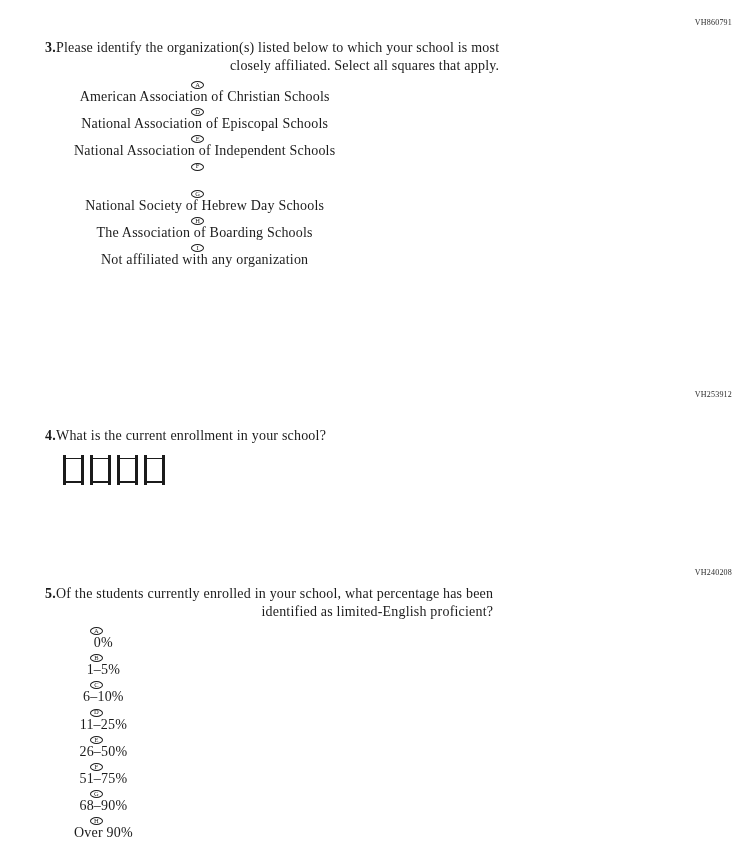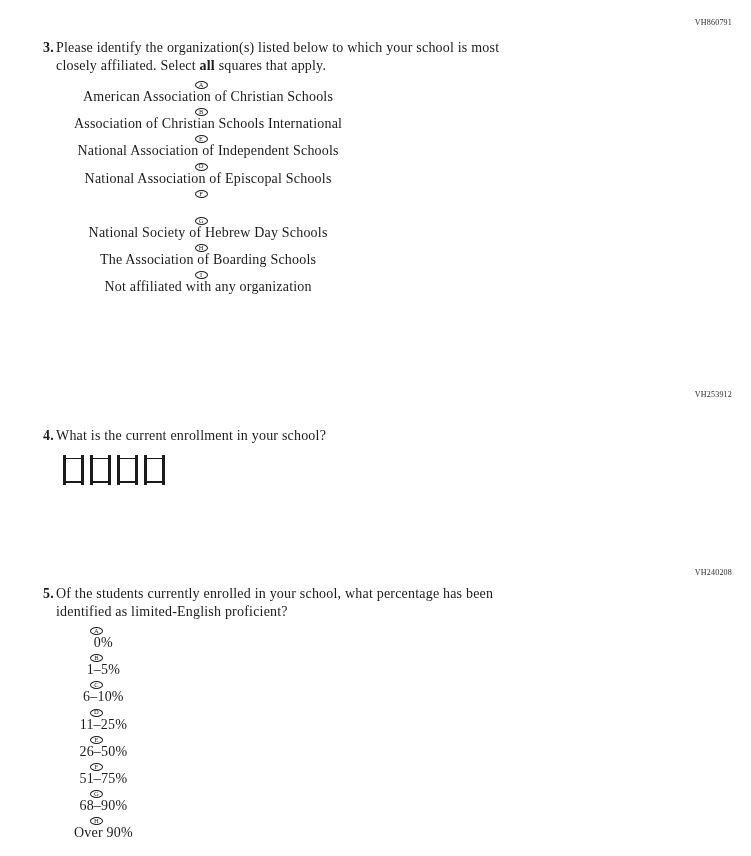--- a/index.html
+++ b/index.html
@@ -3,42 +3,42 @@
 <meta charset="utf-8">
 <style>
   * { margin: 0; padding: 0; box-sizing: border-box; }
   html, body {
     width: 751px; height: 856px;
     background: #ffffff;
     font-family: "Liberation Serif", serif;
     color: #1b1b1b;
     overflow: hidden;
   }
-  .page { position: relative; width: 751px; height: 672px; }
+  .page { position: relative; width: 751px; height: 672px; text-align: right; }
 
   .code {
     position: absolute;
     right: 19px;
     font-size: 8px;
     letter-spacing: 0.2px;
     color: #2a2a2a;
     white-space: nowrap;
   }
 
   .qline {
     position: absolute;
     left: 43px;
     display: flex;
     font-size: 14px;
     line-height: 18px;
     letter-spacing: 0.2px;
   }
   .qnum { width: 13px; flex: none; font-weight: bold; }
   .qtext .tline { white-space: nowrap; }
-  .qtext b { font-weight: bold; }
+  .qtext b { font-weight: normal; }
 
   .options { position: absolute; left: 60px; }
   .opt {
     display: flex;
     align-items: center;
     height: 27.2px;
     cursor: pointer;
     flex-direction: column;
   }
   .bubble {
@@ -103,35 +103,29 @@
 
   <div class="options" style="top:81px;">
     <div class="opt">
       <span class="bubble">
           <span>A</span>
         </span>
       <span class="optlabel">American Association of Christian Schools</span>
     </div>
     <div class="opt">
       <span class="bubble">
-          <span>B</span>
-        </span>
-      <span class="optlabel">Association of Christian Schools International</span>
+          <span>D</span>
+        </span>
+      <span class="optlabel">National Association of Episcopal Schools</span>
     </div>
     <div class="opt">
       <span class="bubble">
           <span>E</span>
         </span>
       <span class="optlabel">National Association of Independent Schools</span>
-    </div>
-    <div class="opt">
-      <span class="bubble">
-          <span>D</span>
-        </span>
-      <span class="optlabel">National Association of Episcopal Schools</span>
     </div>
     <div class="opt">
       <span class="bubble">
           <span>F</span>
         </span>
     </div>
     <div class="opt">
       <span class="bubble">
           <span>G</span>
         </span>

